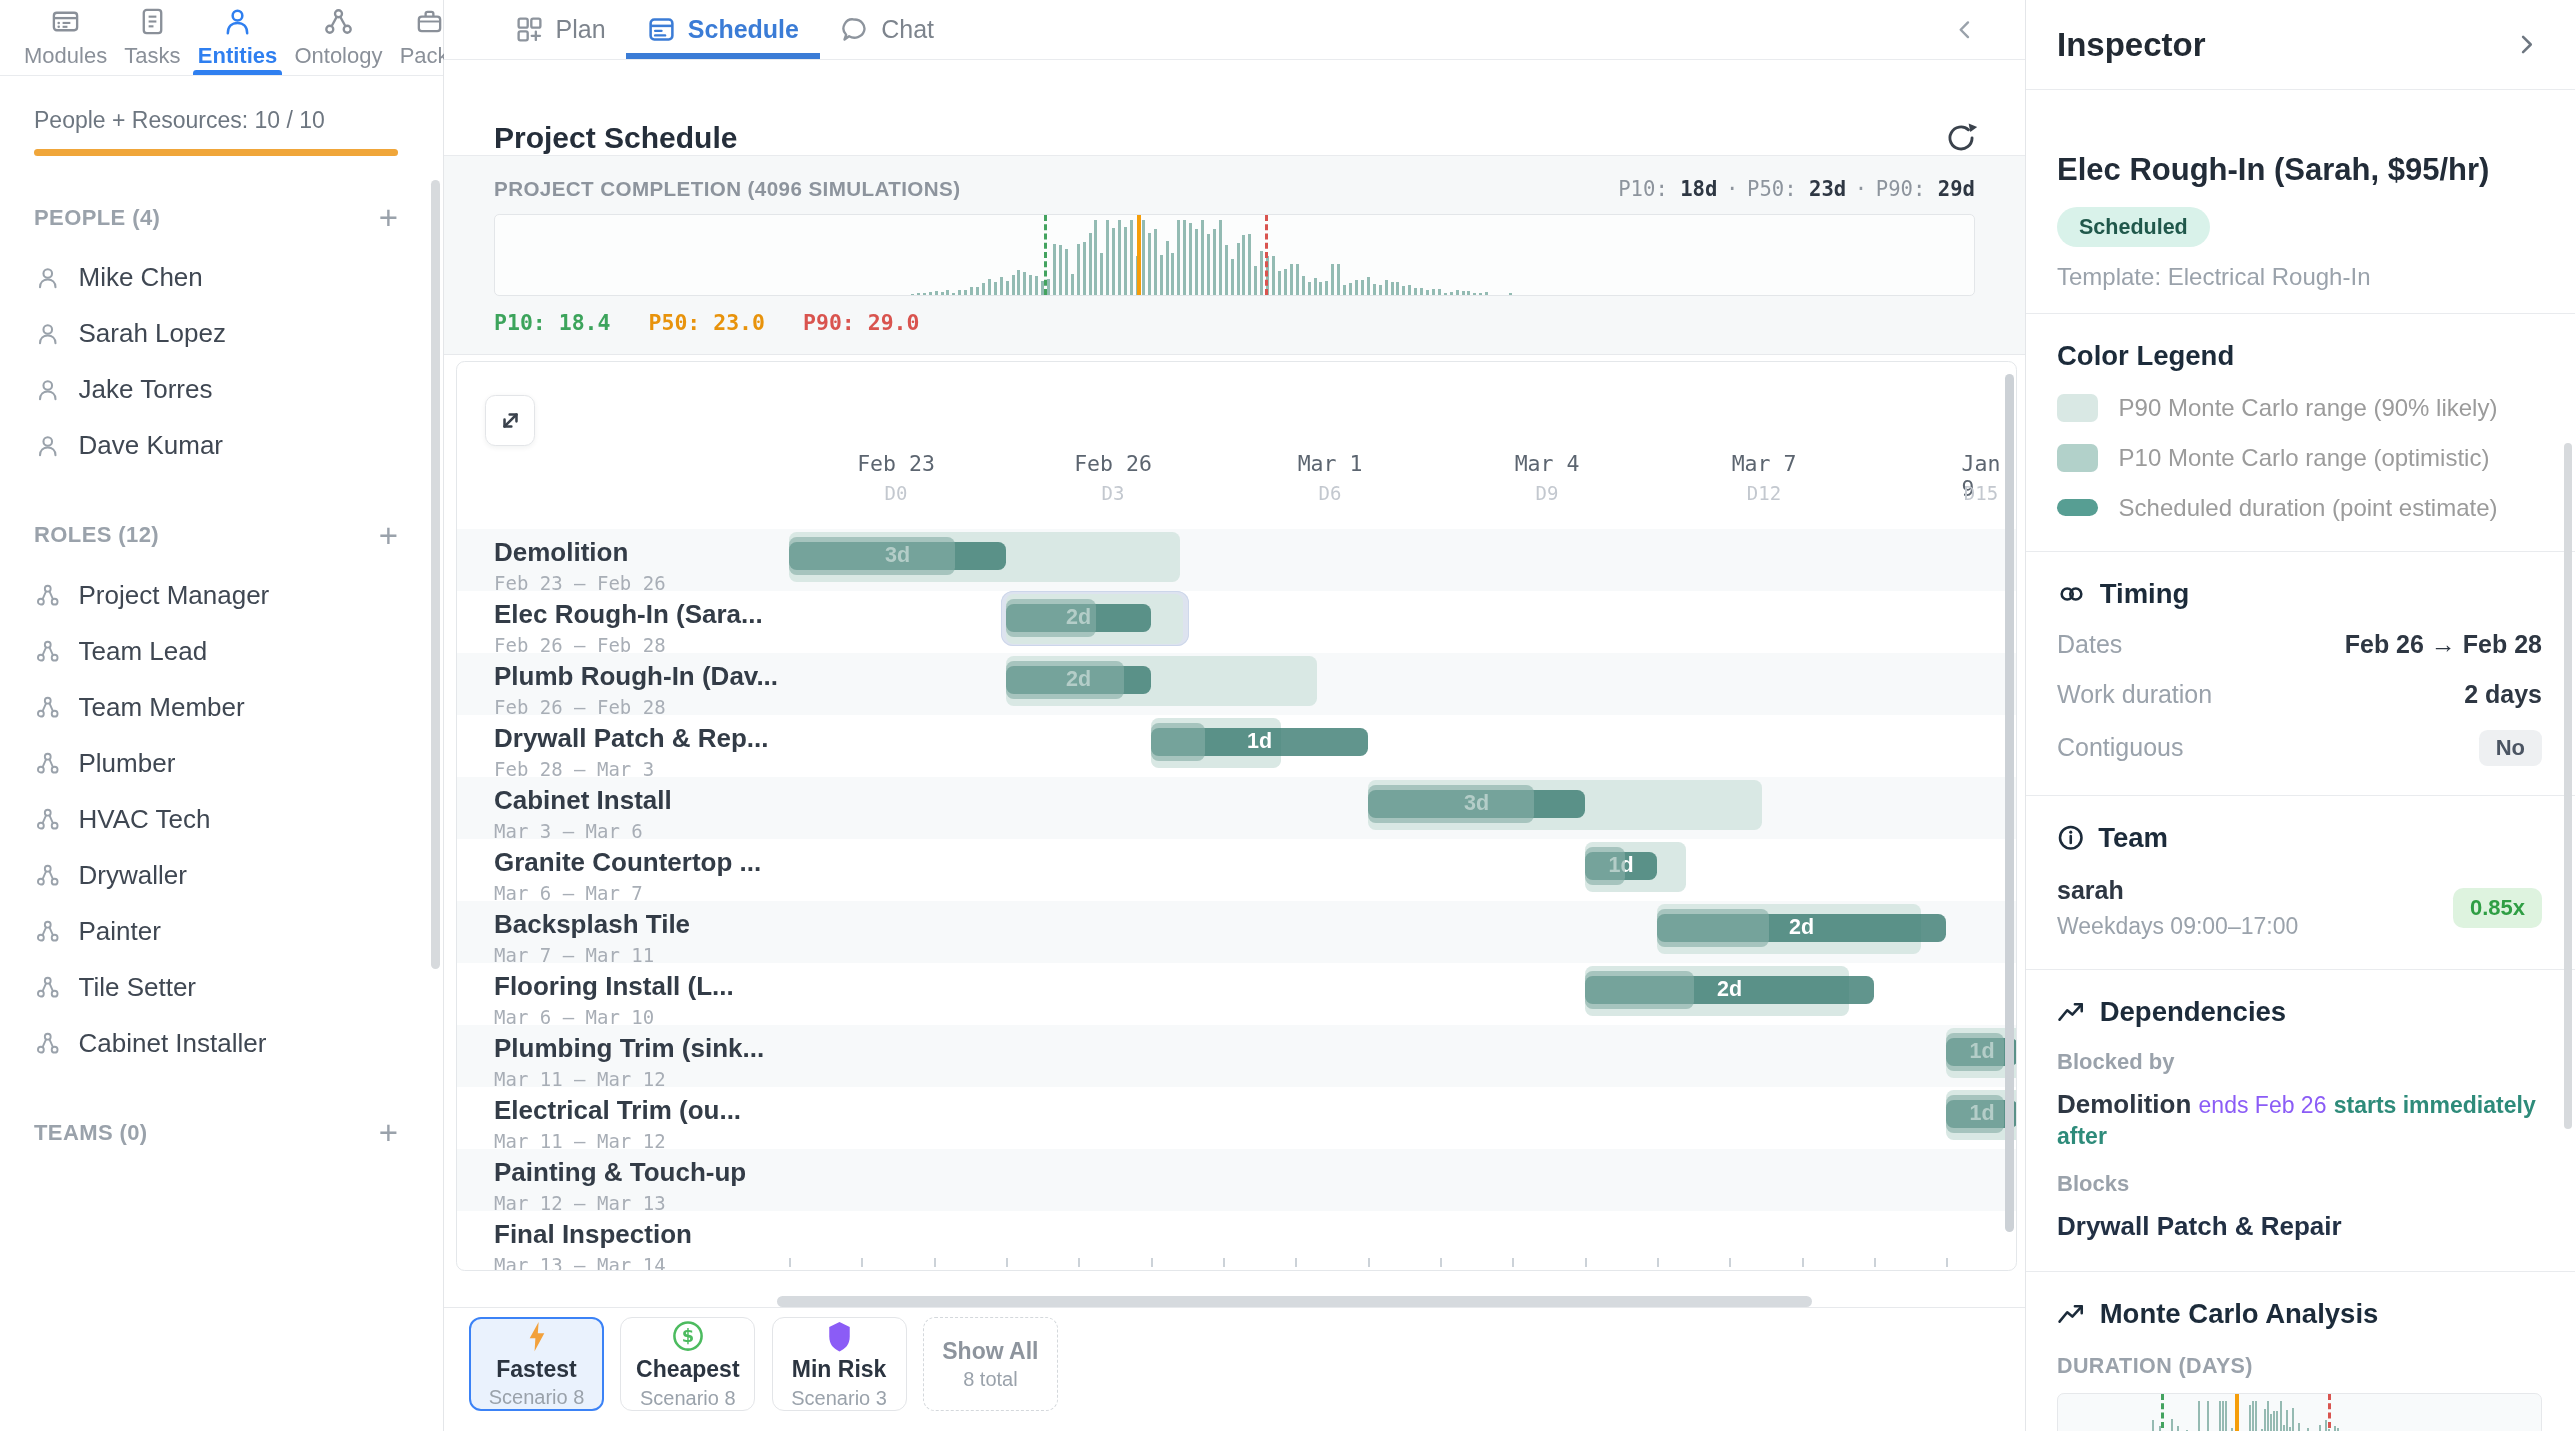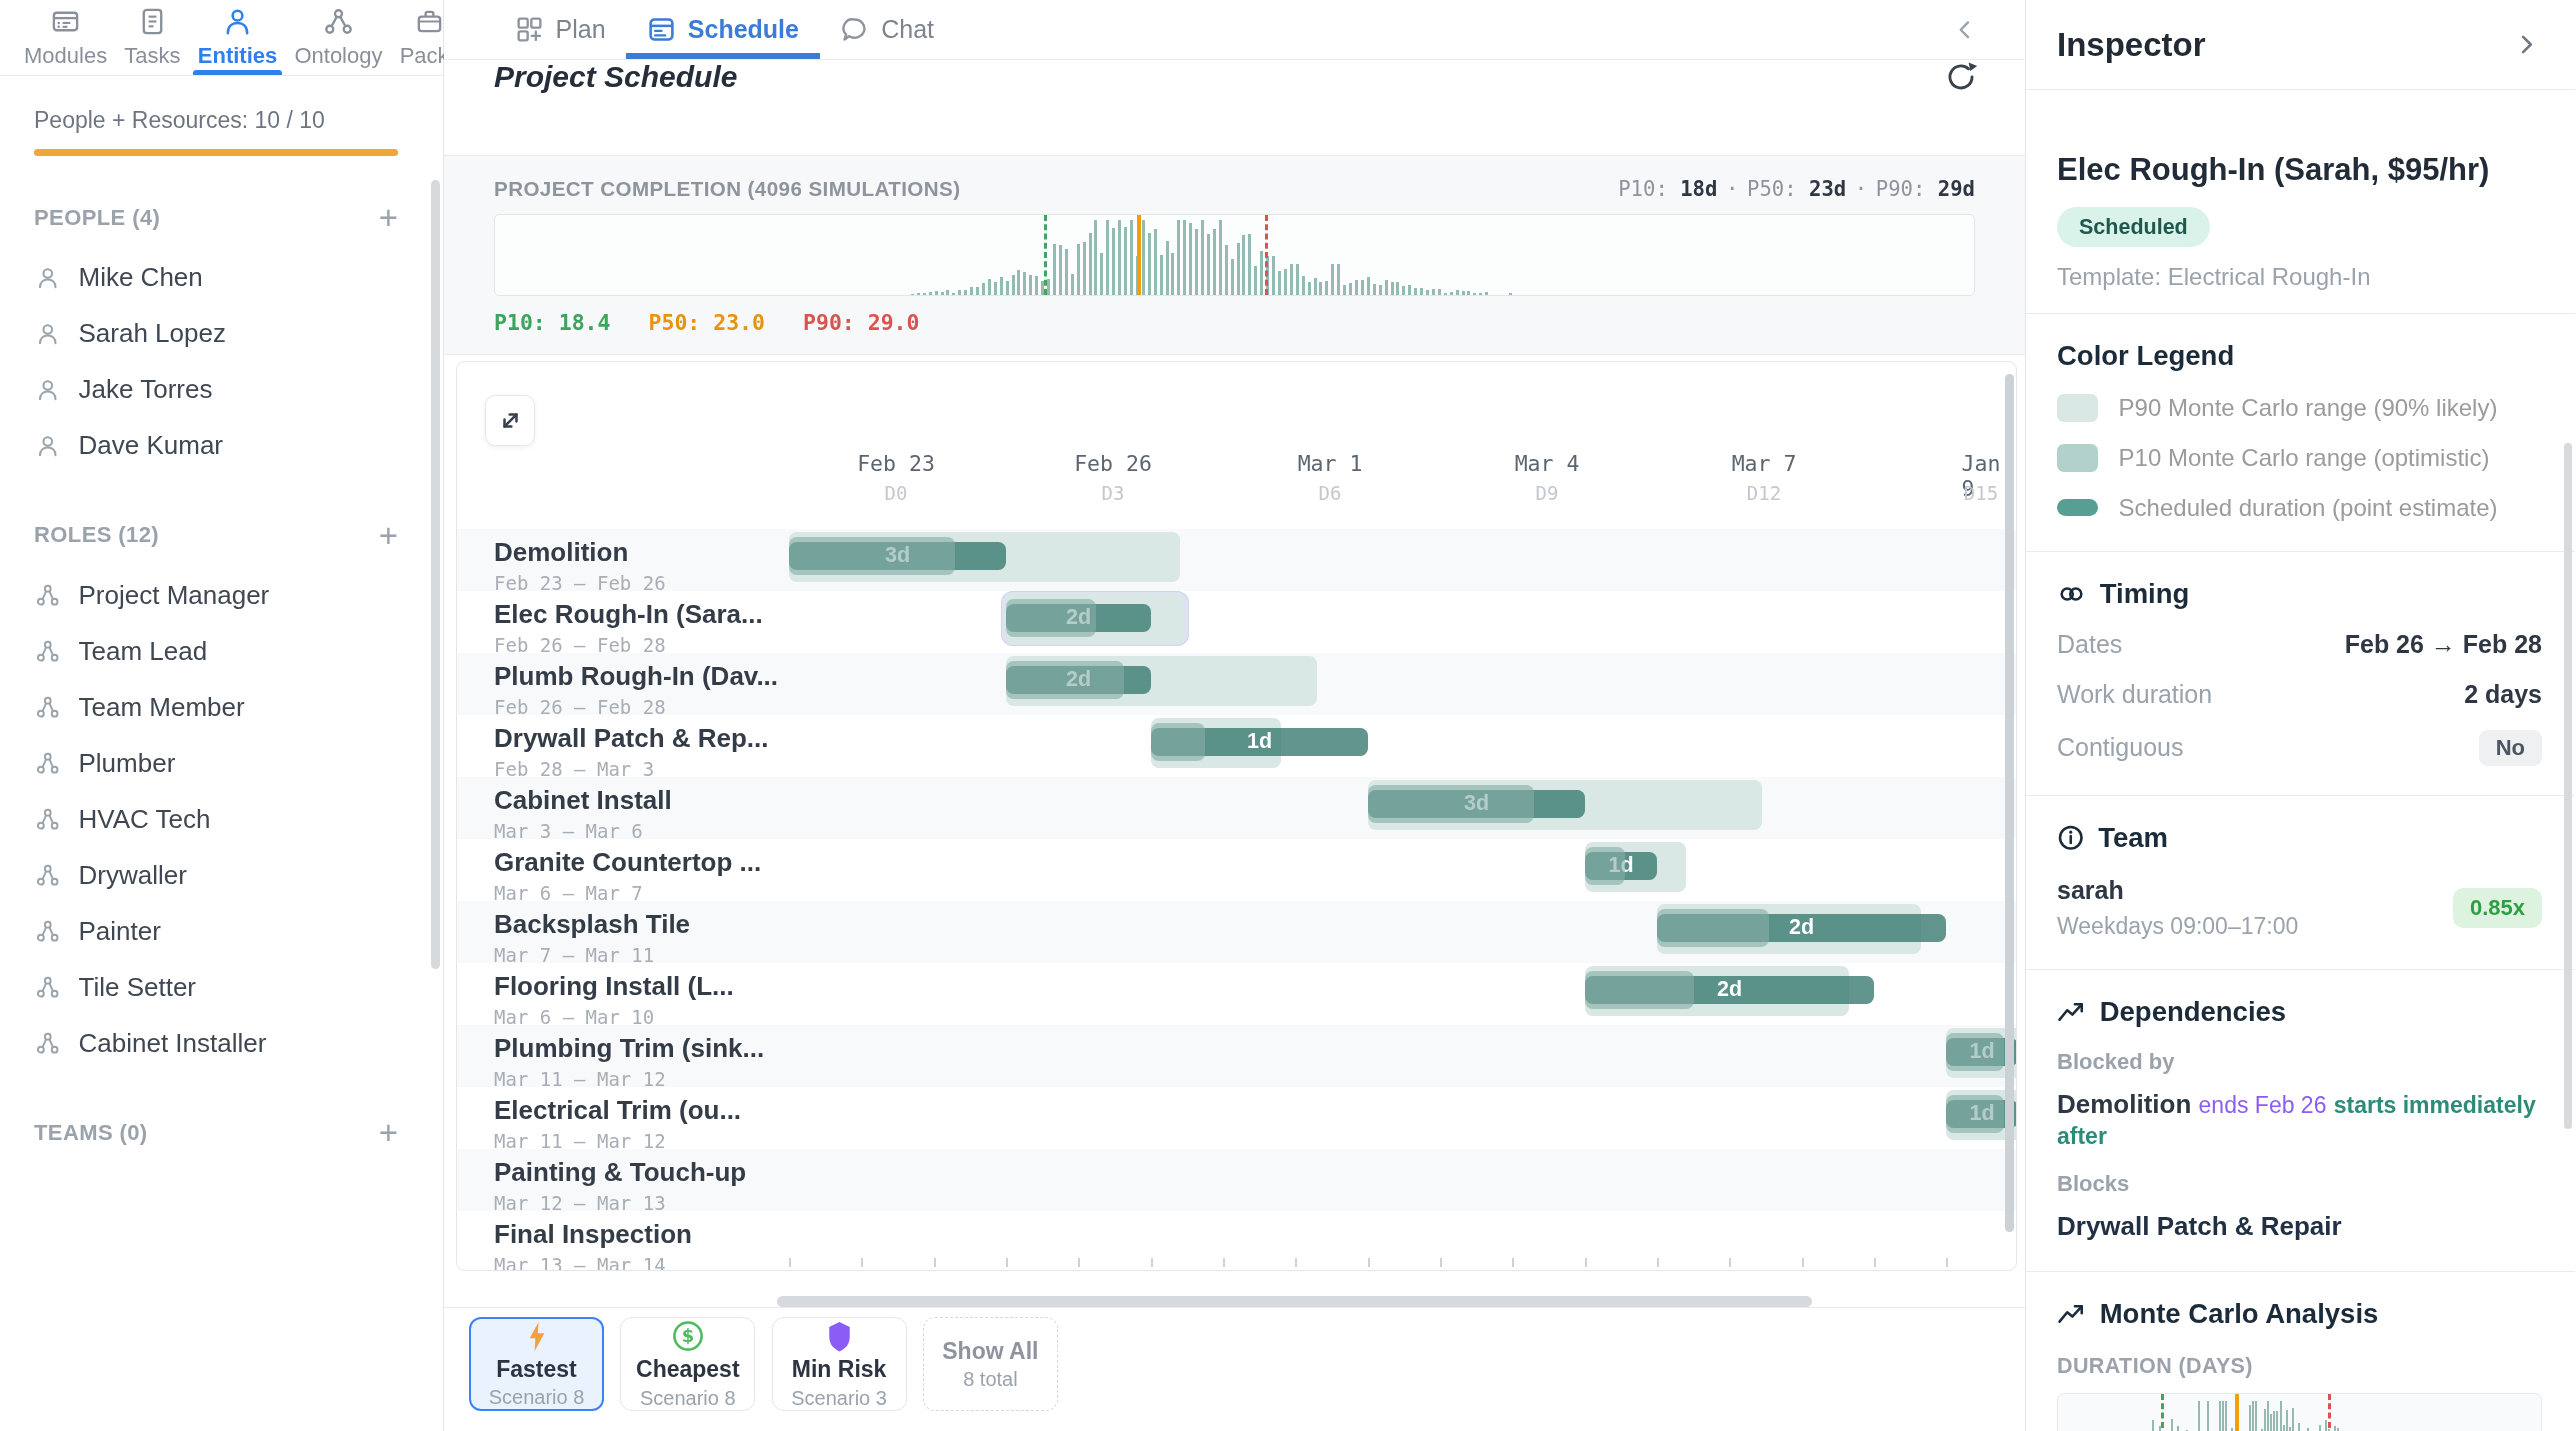--- a/index.html
+++ b/index.html
@@ -36,22 +36,22 @@
 
   
   .center { width:1581px; flex:none; display:flex; flex-direction:column; position:relative; background:#fff; }
   .tabbar { height:60px; display:flex; align-items:center; padding:0 47px 0 50px;
     border-bottom:0.9px solid #e9ebee; position:relative; flex:none; }
   .top-tab { display:flex; align-items:center; gap:12px; font-size:25px; color:#7d848d;
     padding:0 20.6px; height:100%; position:relative; cursor:pointer; }
   .top-tab.active { color:#3b7cd6; font-weight:bold; }
   .top-tab.active .tab-underline { position:absolute; left:0; right:0; bottom:0; height:6px; background:#3b7cd6; }
   .tabbar .collapse { margin-left:auto; cursor:pointer; }
-  .page-head { height:96px; display:flex; align-items:flex-start; justify-content:space-between;
-    padding:0 47px 0 50px; border-bottom:0.9px solid #e9ebee; flex:none;font-style:italic; }
+  .page-head { height:96px; display:flex; align-items:flex-end; justify-content:space-between;
+    padding:0 47px 0 50px; border-bottom:0.9px solid #e9ebee; flex:none; }
   .page-title { font-size:30px; font-weight:bold; color:#252e3a; }
   .completion-panel { background:#f6f8f9; border-bottom:0.9px solid #e7e9ec; padding:20.6px 50px 19px 50px; flex:none; }
   .cp-row { display:flex; align-items:center; justify-content:space-between; }
   .cp-heading { font-size:20.6px; font-weight:bold; letter-spacing:0.4px; color:#8d949d; }
   .cp-summary { font-size:20.6px; color:#8d949d; display:flex; gap:8.6px; align-items:center; }
   .cp-summary b { color:#2e3743; }
   .hist-box { position:relative; margin-top:13.7px; height:82px; background:#fcfdfd;
     border:0.9px solid #e3e6e9; border-radius:5.1px; overflow:hidden; }
   .pct-row { display:flex; gap:38px; margin-top:13.7px; font-size:21.5px; font-weight:bold; }
   .gantt-card { position:relative; margin:6px 7.7px 0 12px; height:910px; background:#fff;

